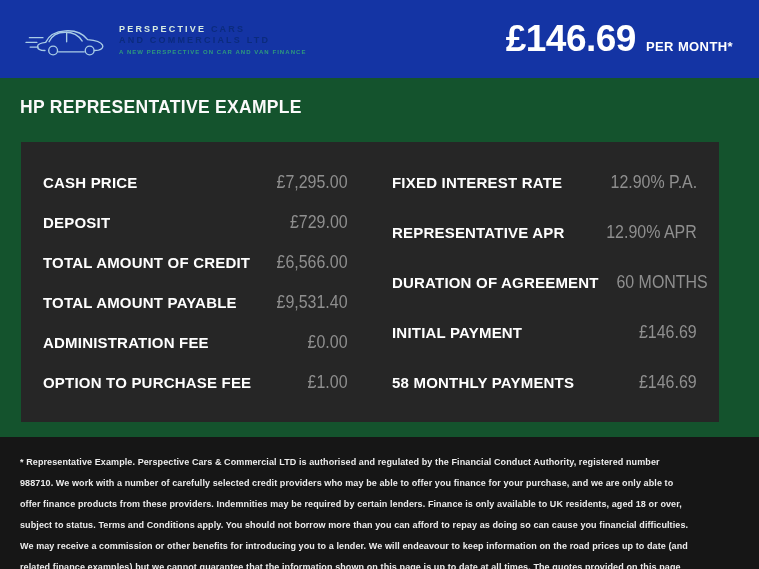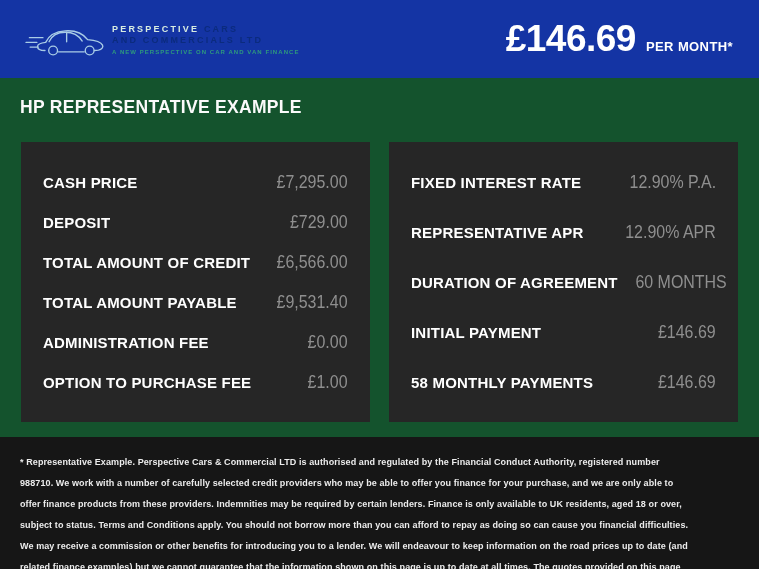--- a/index.html
+++ b/index.html
@@ -13,21 +13,21 @@
   
   .header {
     height: 78px;
     background: #1434a4;
     display: flex;
     align-items: center;
     justify-content: space-between;
     padding: 0 26px 0 24px;
     box-sizing: border-box;
   }
-  .logo { display: flex; align-items: center; cursor: pointer; }
+  .logo { display: flex; align-items: center; gap: 7px; cursor: pointer; }
   .logo-car { width: 88px; height: 42px; color: #a9cce6; flex: 0 0 auto; }
   .logo-text { display: flex; flex-direction: column; }
   .logo-line1, .logo-line2 {
     font-size: 9px; font-weight: bold; letter-spacing: 2.2px;
     white-space: nowrap; line-height: 11px;
   }
   .logo-line1 .mint { color: #d8ece1; }
   .logo-line1 .navy, .logo-line2 { color: #0b2b7e; }
   .logo-tagline {
     font-size: 6px; font-weight: bold; letter-spacing: 1.05px;
@@ -42,21 +42,21 @@
     height: 359px;
     box-sizing: border-box;
     background: #14532d;
   }
   .main-title {
     color: #fafafa; font-size: 17.5px; font-weight: bold;
     letter-spacing: 0.3px;
     padding: 19px 0 0 20px;
     line-height: 20px;
   }
-  .panels { display: flex; gap: 19px; margin: 25px 21px 0 21px; }
+  .panels { display: flex; margin: 25px 21px 0 21px; }
   .panel {
     background: #262626;
     width: 349px; height: 280px;
     box-sizing: border-box;
     padding: 20px 22px;
     display: flex; flex-direction: column; justify-content: space-between;
   }
   .finance-row {
     display: flex; justify-content: space-between; align-items: center;
     height: 40px;

